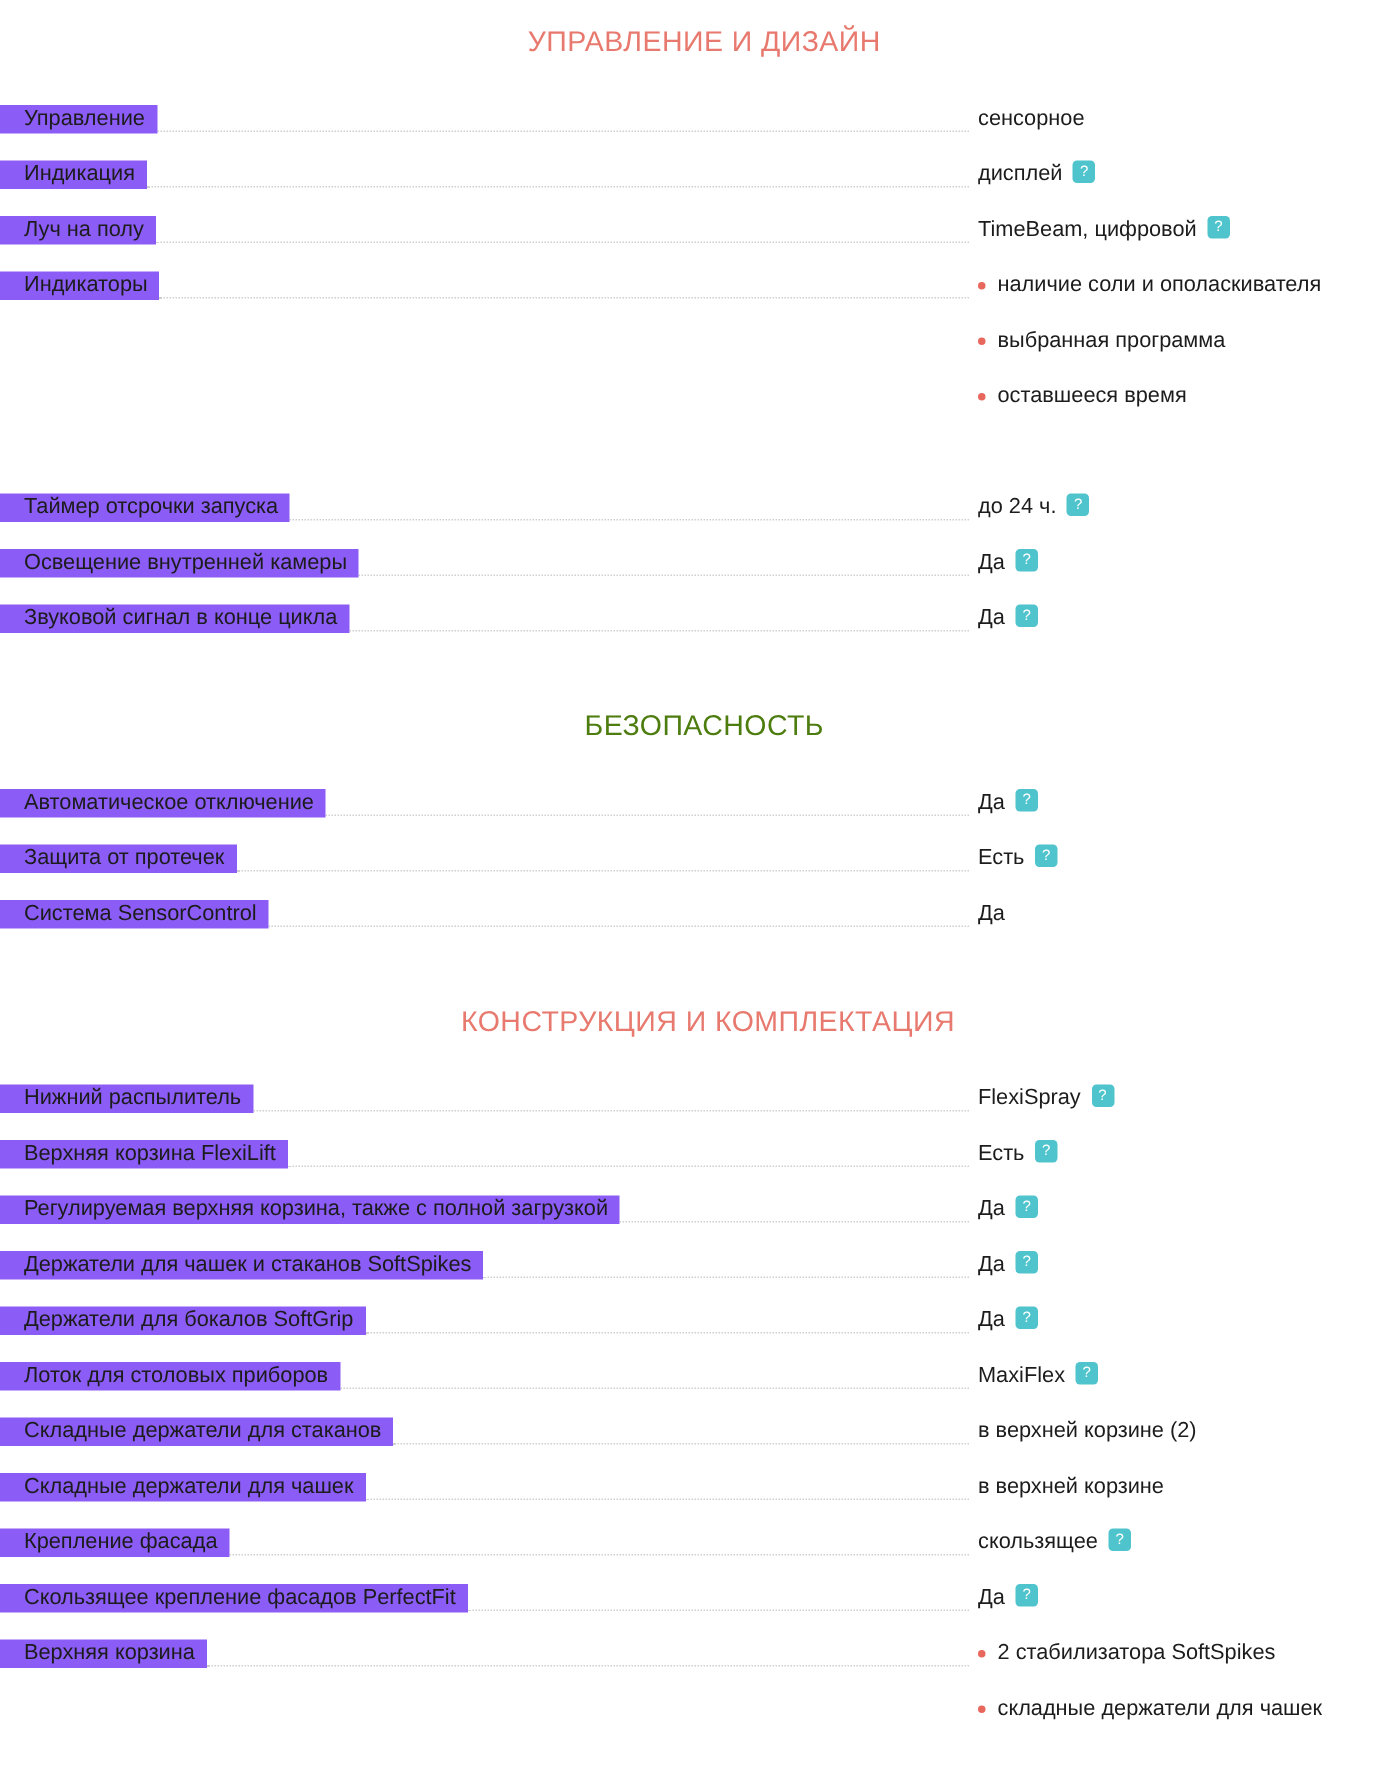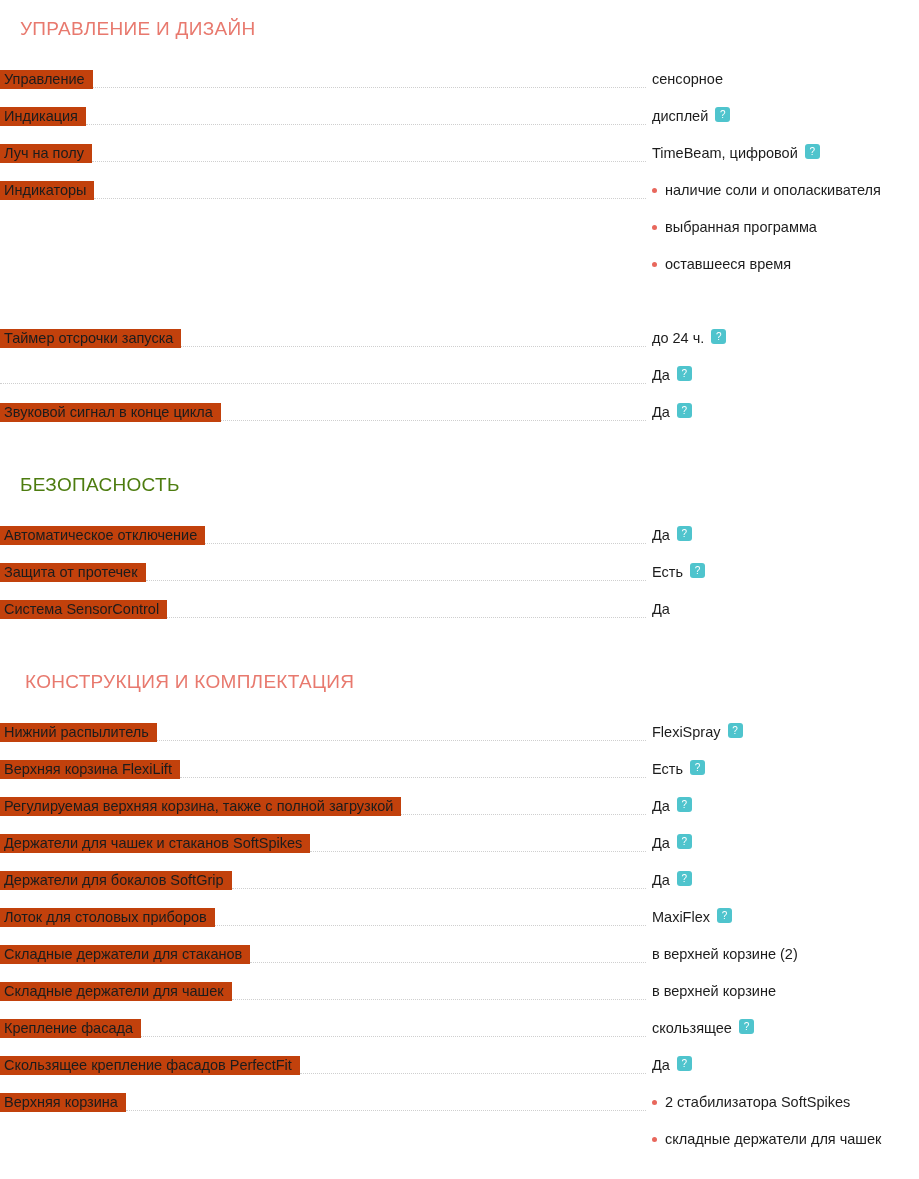--- a/index.html
+++ b/index.html
@@ -28,44 +28,45 @@
   }
   .section-title {
     color: #e8796e;
     font-size: 19px;
     font-weight: 400;
     letter-spacing: 0.3px;
     text-transform: uppercase;
     margin: 0;
     padding: 0 0 0 20px;
     line-height: 22px;
+    text-align: center;
   }
 
   
   .rows {
     margin: 0;
     padding: 0;
     list-style: none;
   }
   .spec-row {
     display: flex;
     align-items: flex-start;
     position: relative;
     min-height: 37px;
   }
   .spec-label {
     font-size: 14.5px;
     line-height: 19px;
     color: #1c1c1c;
-    padding-left: 4px;
+    padding-left: 16px;
     white-space: nowrap;
     flex: 0 0 auto;
     position: relative;
     z-index: 2;
-    background: #c2410c;
+    background: #8b5cf6;
     padding-right: 8px;
   }
   .leader {
     flex: 1 1 auto;
     position: relative;
     height: 19px;
     margin-right: 6px;
     overflow: hidden;
   }
   .leader::after {
@@ -194,20 +195,21 @@
             <span class="spec-label">Таймер отсрочки запуска</span>
             <span class="leader"></span>
             <div class="spec-value">
               <div class="value-line">
                 <span>до 24 ч.</span>
                 <span class="info-badge">?</span>
               </div>
             </div>
           </li>
           <li class="spec-row">
+            <span class="spec-label">Освещение внутренней камеры</span>
             <span class="leader"></span>
             <div class="spec-value">
               <div class="value-line">
                 <span>Да</span>
                 <span class="info-badge">?</span>
               </div>
             </div>
           </li>
           <li class="spec-row">
             <span class="spec-label">Звуковой сигнал в конце цикла</span>

